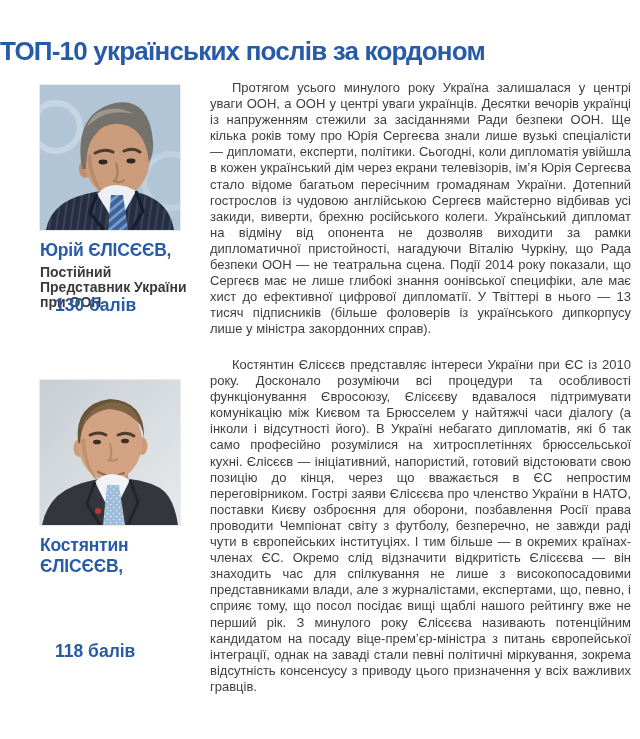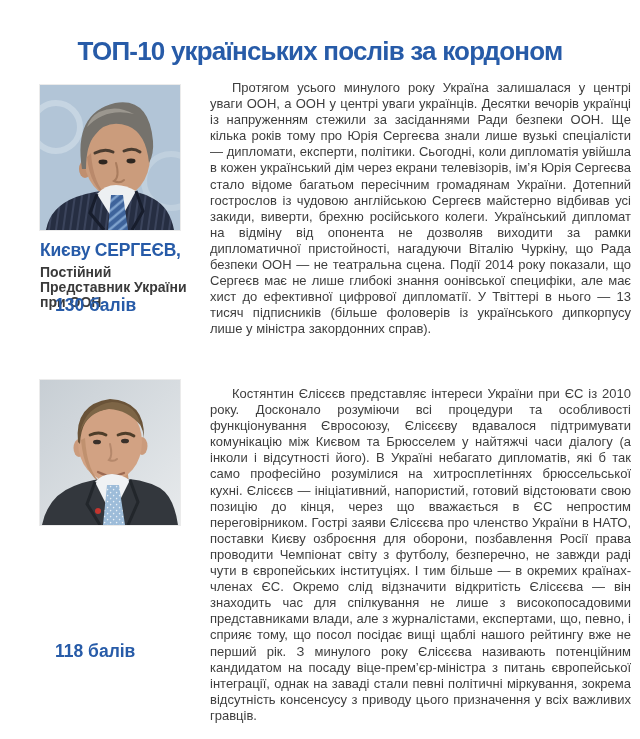--- a/index.html
+++ b/index.html
@@ -9,21 +9,21 @@
     height: 739px;
     background: #ffffff;
     font-family: "Liberation Sans", sans-serif;
     overflow: hidden;
   }
   .page-title {
     position: absolute;
     top: 19px;
     left: 0;
     width: 640px;
-    text-align: center;
+    text-align: left;
     font-size: 26px;
     font-weight: 700;
     letter-spacing: -0.8px;
     color: #275ba8;
   }
   .photo {
     position: absolute;
     left: 40px;
     width: 140px;
     height: 145px;
@@ -37,21 +37,21 @@
     left: 210px;
     width: 421px;
     font-size: 13px;
     line-height: 16.1px;
     color: #3e3e3e;
     text-align: justify;
     text-indent: 22px;
     margin: 0;
   }
   .bio-1 { top: 80px; }
-  .bio-2 { top: 386px; }
+  .bio-2 { top: 357px; }
   .profile-name {
     position: absolute;
     left: 40px;
     width: 162px;
     color: #275ba8;
     font-size: 17.5px;
     line-height: 21px;
     font-weight: 700;
     letter-spacing: -0.2px;
   }
@@ -112,21 +112,21 @@
       <path d="M76 78 q4 14 -2 18 q6 3 10 -1" stroke="#a97c5e" stroke-width="2" fill="none" stroke-linecap="round"></path>
       <path d="M64 106 q12 5 24 0" stroke="#8a5a44" stroke-width="2.5" fill="none" stroke-linecap="round"></path>
       <path d="M6 145 Q10 122 36 112 Q56 105 76 105 Q100 105 114 114 Q130 123 134 145 Z" fill="url(#pin1)"></path>
       <path d="M57 109 L77 141 L96 106 Q86 100 76 100 Q65 100 57 109 Z" fill="#edf0f2"></path>
       <path d="M71 110 L83 110 L88 145 L68 145 Z" fill="url(#tie1)"></path>
       <path d="M57 109 L50 128 L64 145" stroke="#171d2c" stroke-width="3" fill="none"></path>
       <path d="M96 106 L103 126 L92 145" stroke="#171d2c" stroke-width="3" fill="none"></path>
     </svg>
   </div>
 
-  <div class="profile-name name-1">Києву СЕРГЕЄВ,</div>
+  <div class="profile-name name-1">Юрій ЄЛІСЄЄВ,</div>
   <div class="profile-role role-1">Постійний Представник України при ООН</div>
   <div class="profile-score score-1">130 балів</div>
 
   <p class="bio bio-1">Протягом усього минулого року Україна залишалася у центрі уваги ООН, а ООН у центрі уваги українців. Десятки вечорів українці із напруженням стежили за засіданнями Ради безпеки ООН. Ще кілька років тому про Юрія Сергеєва знали лише вузькі спеціалісти — дипломати, експерти, політики. Сьогодні, коли дипломатія увійшла в кожен український дім через екрани телевізорів, ім’я Юрія Сергеєва стало відоме багатьом пересічним громадянам України. Дотепний гострослов із чудовою англійською Сергеєв майстерно відбивав усі закиди, виверти, брехню російського колеги. Український дипломат на відміну від опонента не дозволяв виходити за рамки дипломатичної пристойності, нагадуючи Віталію Чуркіну, що Рада безпеки ООН — не театральна сцена. Події 2014 року показали, що Сергеєв має не лише глибокі знання оонівської специфіки, але має хист до ефективної цифрової дипломатії. У Твіттері в нього — 13 тисяч підписників (більше фоловерів із українського дипкорпусу лише у міністра закордонних справ).</p>
 
   <div class="photo photo-2">
     <svg viewBox="0 0 140 145" xmlns="http://www.w3.org/2000/svg">
       <defs>
         <linearGradient id="bg2" x1="0" y1="0" x2="1" y2="1">
           <stop offset="0" stop-color="#c7ced4"></stop>
@@ -154,17 +154,18 @@
       <path d="M58 92 q13 7 26 1" stroke="#9c6a52" stroke-width="2.2" fill="none" stroke-linecap="round"></path>
       <path d="M2 145 Q8 116 34 106 Q54 98 74 98 Q102 98 120 108 Q134 117 138 145 Z" fill="#33373d"></path>
       <path d="M55 102 L72 136 L90 100 Q81 94 72 94 Q62 94 55 102 Z" fill="#f0f2f4"></path>
       <path d="M67 105 L79 105 L85 145 L63 145 Z" fill="url(#tie2)"></path>
       <path d="M55 102 L47 124 L60 145" stroke="#22262b" stroke-width="3" fill="none"></path>
       <path d="M90 100 L98 122 L88 145" stroke="#22262b" stroke-width="3" fill="none"></path>
       <circle cx="58" cy="131" r="3" fill="#c4352f"></circle>
     </svg>
   </div>
 
+  <div class="profile-name name-2">Костянтин ЄЛІСЄЄВ,</div>
   <div class="profile-score score-2">118 балів</div>
 
   <p class="bio bio-2">Костянтин Єлісєєв представляє інтереси України при ЄС із 2010 року. Досконало розуміючи всі процедури та особливості функціонування Євросоюзу, Єлісєєву вдавалося підтримувати комунікацію між Києвом та Брюсселем у найтяжчі часи діалогу (а інколи і відсутності його). В Україні небагато дипломатів, які б так само професійно розумілися на хитросплетіннях брюссельської кухні. Єлісєєв — ініціативний, напористий, готовий відстоювати свою позицію до кінця, через що вважається в ЄС непростим переговірником. Гострі заяви Єлісєєва про членство України в НАТО, поставки Києву озброєння для оборони, позбавлення Росії права проводити Чемпіонат світу з футболу, безперечно, не завжди раді чути в європейських інституціях. І тим більше — в окремих країнах-членах ЄС. Окремо слід відзначити відкритість Єлісєєва — він знаходить час для спілкування не лише з високопосадовими представниками влади, але з журналістами, експертами, що, певно, і сприяє тому, що посол посідає вищі щаблі нашого рейтингу вже не перший рік. З минулого року Єлісєєва називають потенційним кандидатом на посаду віце-прем’єр-міністра з питань європейської інтеграції, однак на заваді стали певні політичні міркування, зокрема відсутність консенсусу з приводу цього призначення у всіх важливих гравців.</p>
 
 </div>
 
 </body></html>

